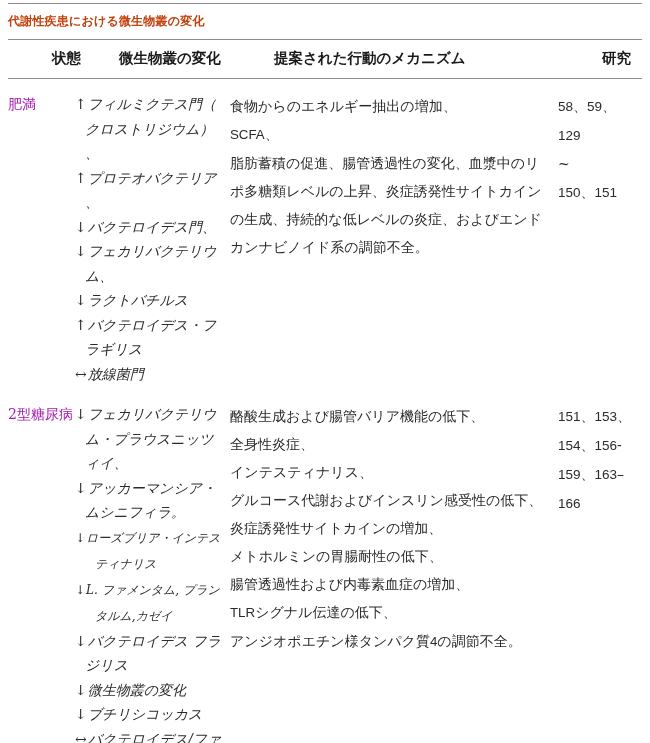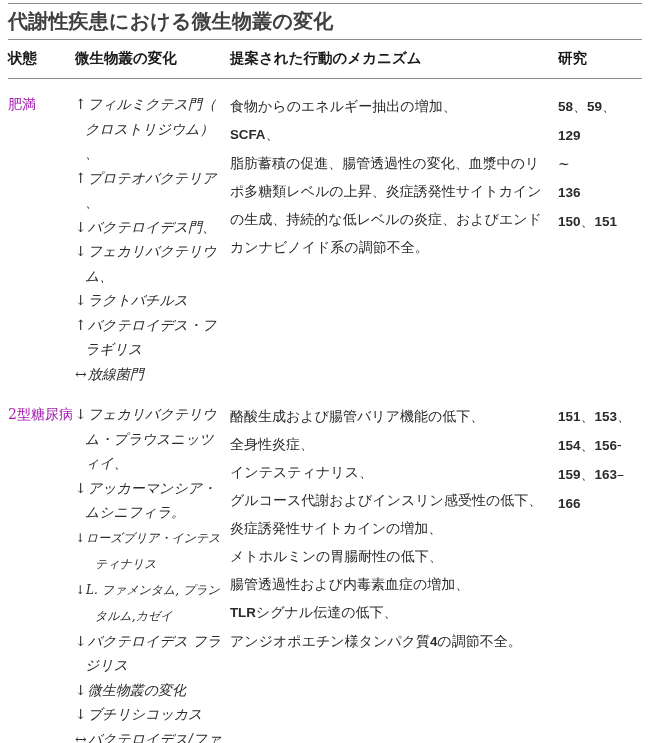--- a/index.html
+++ b/index.html
@@ -6,28 +6,28 @@
   body{
     width:650px;height:743px;overflow:hidden;background:#ffffff;
     font-family:"DejaVu Serif","Liberation Serif",serif;
     color:#2b2b2b;
     -webkit-font-smoothing:antialiased;
   }
   .page{padding:0 8px;}
   .rule{height:1px;background:#8c8c8c;}
   .rule.top{margin-top:3px;}
   .title{
-    font-size:20px;font-weight:bold;color:#404040;
+    font-size:12px;font-weight:bold;color:#c2410c;
     line-height:22px;margin:6px 0 7px 0;letter-spacing:.2px;
   }
   .grid{
     display:grid;
     grid-template-columns:67px 155px 328px 84px;
   }
-  .header-row{padding:10px 0 12px 0;}
+  .header-row{padding:10px 0 12px 0;margin-left:44px;}
   .hcell{font-size:14.5px;font-weight:bold;color:#1a1a1a;line-height:16px;}
   #rows{margin-top:13px;}
   .row + .row{margin-top:16px;}
   .cell{min-width:0;}
   .state{font-size:14px;line-height:25px;color:#a21caf;}
   .microbes{padding-right:4px;}
   .microbe{
     font-size:14px;line-height:24.5px;
     padding-left:10px;text-indent:-10px;
     word-break:break-all;line-break:anywhere;
@@ -38,21 +38,21 @@
     font-size:12px;line-height:26px;
     padding-left:20px;text-indent:-20px;
   }
   .mechanisms{padding-right:6px;}
   .mline{
     font-size:14px;line-height:28px;
     word-break:break-all;line-break:anywhere;
   }
   .latin{
     font-family:"Liberation Sans","DejaVu Sans",sans-serif;
-    font-weight:700;font-size:.95em;
+    font-weight:400;font-size:.95em;
   }
   .sline{font-size:14px;line-height:28px;white-space:nowrap;}
   .sline .latin{font-size:13.5px;}
 </style>
 </head>
 <body>
 
 <div class="page">
   <div class="rule top"></div>
   <div class="title">代謝性疾患における微生物叢の変化</div>
@@ -84,21 +84,20 @@
 </div>
     <div class="cell mechanisms">
           <div class="mline">食物からのエネルギー抽出の増加、</div>
           <div class="mline"><span class="latin">SCFA</span>、</div>
           <div class="mline">脂肪蓄積の促進、腸管透過性の変化、血漿中のリポ多糖類レベルの上昇、炎症誘発性サイトカインの生成、持続的な低レベルの炎症、およびエンドカンナビノイド系の調節不全。</div>
         </div>
     <div class="cell studies">
           <div class="sline"><span class="latin">58</span>、<span class="latin">59</span>、</div>
           <div class="sline"><span class="latin">129</span></div>
           <div class="sline">~</div>
-          <div class="sline"><span class="latin">136</span></div>
           <div class="sline"><span class="latin">150</span>、<span class="latin">151</span></div>
         </div>
   </div>
 
   <div class="grid row">
     <div class="cell state">2型糖尿病</div>
     <div class="cell microbes">
   <div class="microbe"><span class="arrow">↓</span><span class="mname">フェカリバクテリウム・プラウスニッツィイ、</span></div>
 
   <div class="microbe"><span class="arrow">↓</span><span class="mname">アッカーマンシア・ムシニフィラ。</span></div>

